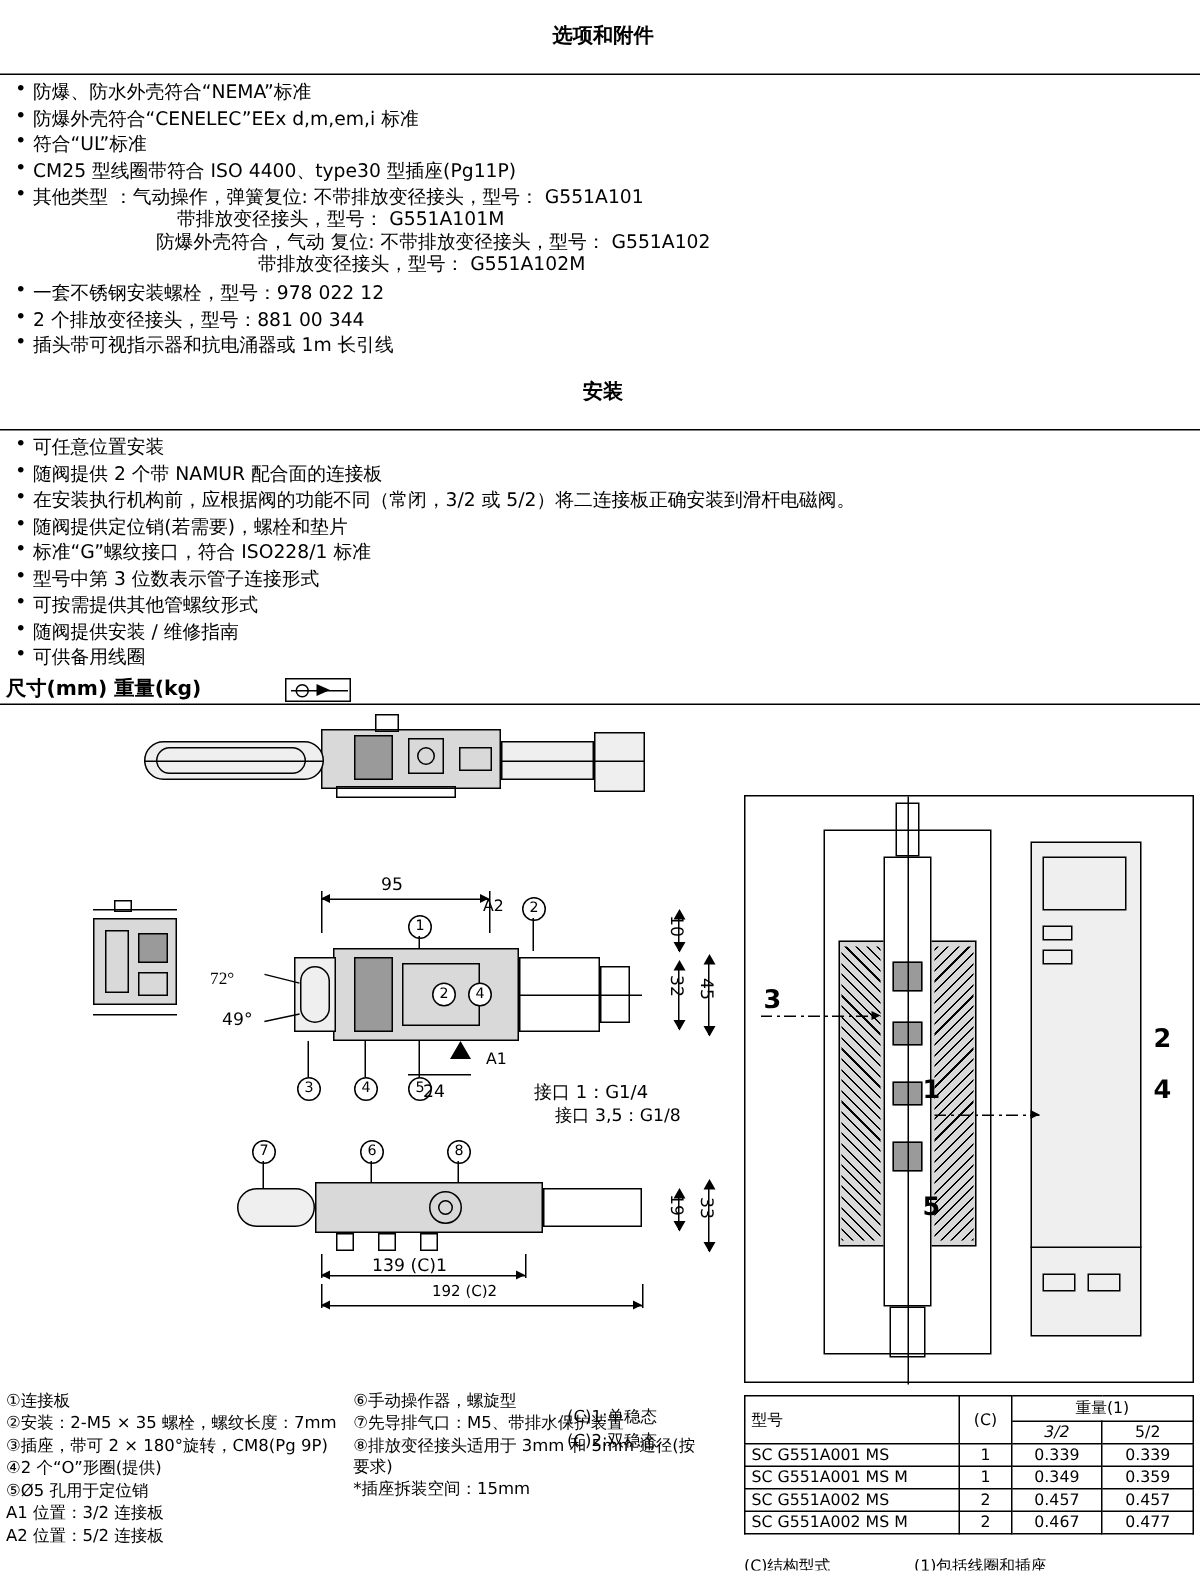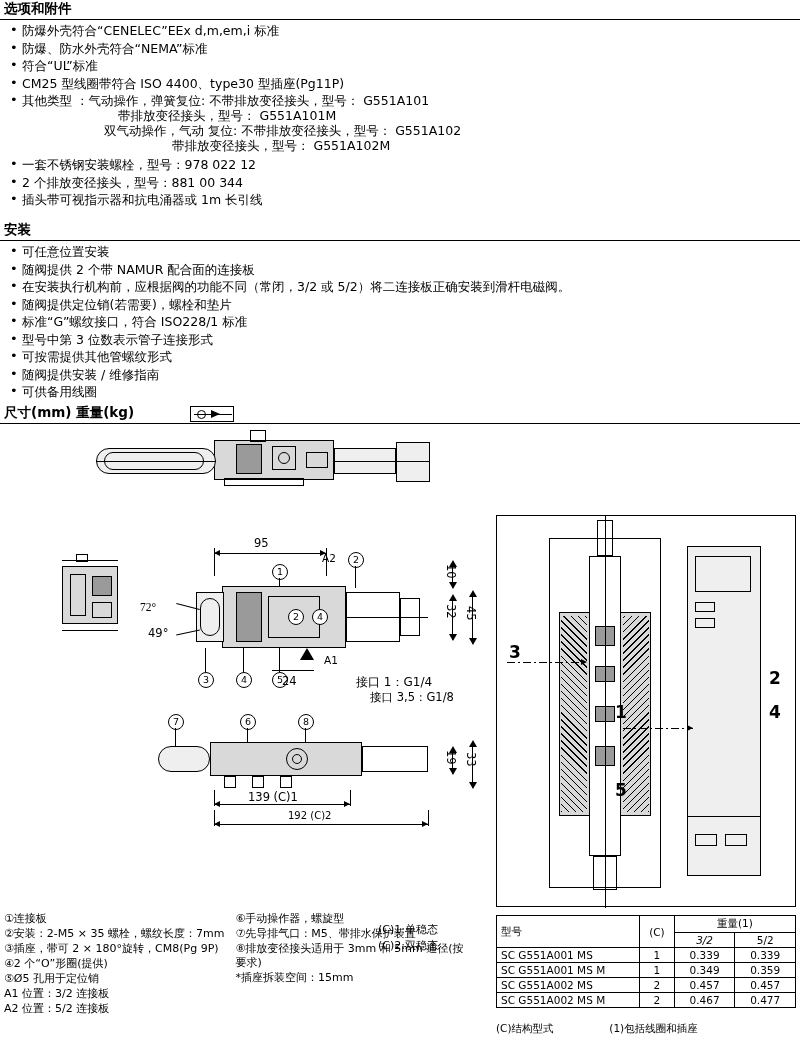--- a/index.html
+++ b/index.html
@@ -9,21 +9,21 @@
     font-family:"DejaVu Sans","Liberation Sans",sans-serif;
     color:#000;
     position:relative;
     overflow:hidden;
     font-size:12.5px;
   }
   .page{position:relative;width:800px;height:1047px;}
 
   
   .sec-title{
-    font-size:13.5px;font-weight:bold;margin:0;padding:0 0 1px 4px;
+    font-size:13.5px;font-weight:bold;margin:15px;padding:0 0 1px 4px;text-align:center;
   }
   .sec-rule{
     border-bottom:1px solid #000;width:100%;height:0;margin:0;
   }
   .sec{margin:0;}
 
   
   ul.blist{list-style:none;margin:3px 0 0 0;padding:0 0 0 10px;}
   ul.blist>li{
     position:relative;padding-left:12px;margin:0 0 2.5px 0;line-height:15px;
@@ -101,36 +101,36 @@
 </style>
 </head>
 <body>
 
 <div class="page">
 
   <div class="sec">
     <div class="sec-title">选项和附件</div>
     <div class="sec-rule"></div>
     <ul class="blist">
+      <li>防爆、防水外壳符合“NEMA”标准</li>
       <li>防爆外壳符合“CENELEC”EEx d,m,em,i 标准</li>
-      <li>防爆、防水外壳符合“NEMA”标准</li>
       <li>符合“UL”标准</li>
       <li>CM25 型线圈带符合 ISO 4400、type30 型插座(Pg11P)</li>
       <li>
         <span class="subline">
           <span>其他类型 ：气动操作，弹簧复位:</span>
           <span>不带排放变径接头，型号：</span>
           <span>G551A101</span>
         </span>
         <span class="subline indent-1">
           <span>带排放变径接头，型号：</span>
           <span>G551A101M</span>
         </span>
         <span class="subline" style="padding-left:82px;">
-          <span>双气动操作，气动 复位:</span>
+          <span>防爆外壳符合，气动 复位:</span>
           <span>不带排放变径接头，型号：</span>
           <span>G551A102</span>
         </span>
         <span class="subline indent-2">
           <span>带排放变径接头，型号：</span>
           <span>G551A102M</span>
         </span>
       </li>
       <li style="margin-top:4px;">一套不锈钢安装螺栓，型号：978 022 12</li>
       <li>2 个排放变径接头，型号：881 00 344</li>

